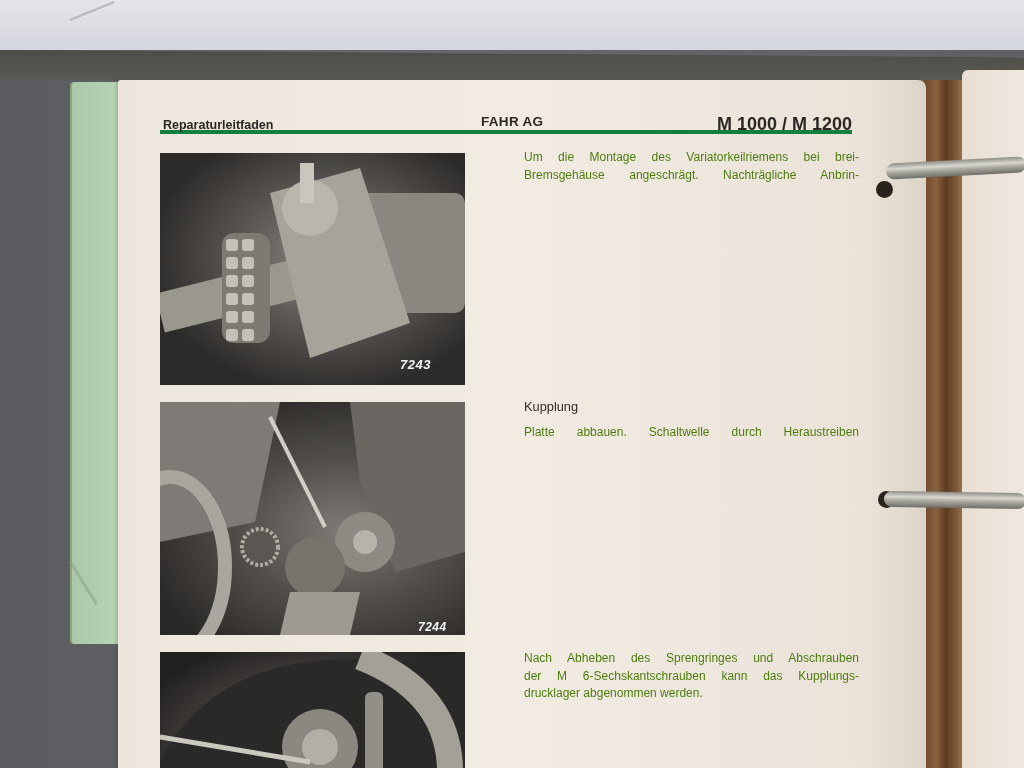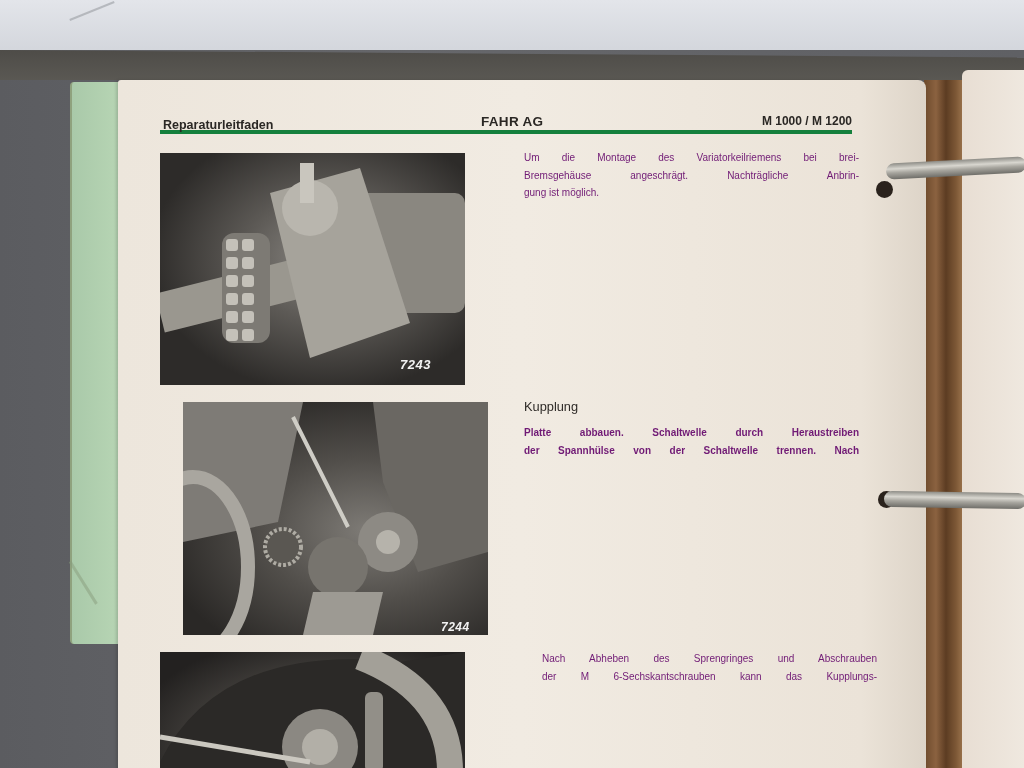--- a/index.html
+++ b/index.html
@@ -47,48 +47,48 @@
     }
     .header {
       position: absolute; left: 160px; top: 112px; width: 692px; height: 22px;
       border-bottom: 4px solid #15803d;
       color: #2a2724;
       font-weight: bold;
       font-size: 12.5px;
     }
     .header .left { position: absolute; left: 3px; top: 6px; }
     .header .center { position: absolute; left: 313px; top: 2px; font-size: 13.5px; letter-spacing: .3px; margin-left: 8px; }
-    .header .right { position: absolute; right: 0; top: 2px; font-size: 12px; margin-left: 43px; }
+    .header .right { position: absolute; right: 0; top: 2px; font-size: 18px; margin-left: 43px; }
 
     .photo {
       position: absolute; left: 160px; width: 305px;
       background: #2a2826;
       overflow: hidden;
     }
     .photo .fignum {
       position: absolute; color: #f2f2f2; font-weight: bold;
       font-size: 13px; font-style: italic; letter-spacing: .5px;
     }
     .photo1 { top: 153px; height: 232px; background: radial-gradient(ellipse at 55% 45%, #8c8984 0%, #5d5a56 35%, #2d2b29 75%); }
-    .photo2 { top: 402px; height: 233px; background: radial-gradient(ellipse at 60% 55%, #7e7b76 0%, #514e4a 40%, #2a2826 80%); margin-left: 23px; }
+    .photo2 { top: 402px; height: 233px; background: radial-gradient(ellipse at 60% 55%, #7e7b76 0%, #514e4a 40%, #2a2826 80%); }
     .photo3 { top: 652px; height: 120px; background: radial-gradient(ellipse at 55% 80%, #8a8780 0%, #4a4743 45%, #232120 85%); }
 
     .text {
       position: absolute; left: 524px; width: 335px;
-      color: #701a75;
-      font-size: 10px;
+      color: #4d7c0f;
+      font-size: 12px;
       line-height: 17.5px;
       text-align: justify;
     }
     .text .line { display: block; white-space: nowrap; text-align-last: justify; }
     .text .line.last { text-align-last: left; }
     .t1 { top: 149px; }
     .section-title { position: absolute; left: 524px; top: 399px; font-size: 12.8px; color: #2f2b28; }
-    .t2 { top: 424px; font-weight: bold; }
-    .t3 { top: 650px; margin-left: 18px; }
+    .t2 { top: 424px; }
+    .t3 { top: 650px; }
 
     
     .right-pages-edge {
       position: absolute; left: 924px; top: 80px; width: 40px; height: 688px;
       background: linear-gradient(90deg, #6d4a2c 0%, #8b6240 30%, #5c3c22 55%, #7d5836 80%, #a07850 100%);
     }
     .right-page {
       position: absolute; left: 962px; top: 70px; width: 62px; height: 698px;
       background: linear-gradient(90deg, #e8ded3 0%, #efe8df 100%);
       border-radius: 6px 0 0 0;
@@ -176,30 +176,29 @@
     <circle cx="160" cy="95" r="38" fill="#8b8882"></circle>
     <circle cx="160" cy="95" r="18" fill="#b2afa7"></circle>
     <rect x="205" y="40" width="18" height="80" rx="6" fill="#928f88"></rect>
     <line x1="0" y1="85" x2="150" y2="110" stroke="#cbc8c0" stroke-width="5"></line>
   </svg>
 </div>
 
 <div class="text t1">
   <span class="line">Um die Montage des Variatorkeilriemens bei brei-</span>
   <span class="line">Bremsgehäuse angeschrägt. Nachträgliche Anbrin-</span>
-  <span class="line last">gung ist möglich.</span>
 </div>
 
 <div class="section-title">Kupplung</div>
 <div class="text t2">
   <span class="line">Platte abbauen. Schaltwelle durch Heraustreiben</span>
-  <span class="line">der Spannhülse von der Schaltwelle trennen. Nach</span>
 </div>
 
 <div class="text t3">
   <span class="line">Nach Abheben des Sprengringes und Abschrauben</span>
   <span class="line">der M 6-Sechskantschrauben kann das Kupplungs-</span>
+  <span class="line last">drucklager abgenommen werden.</span>
 </div>
 
 <div class="hole hole1"></div>
 <div class="hole hole2"></div>
 <div class="ring ring1"></div>
 <div class="ring ring2"></div>
 
 </body></html>

